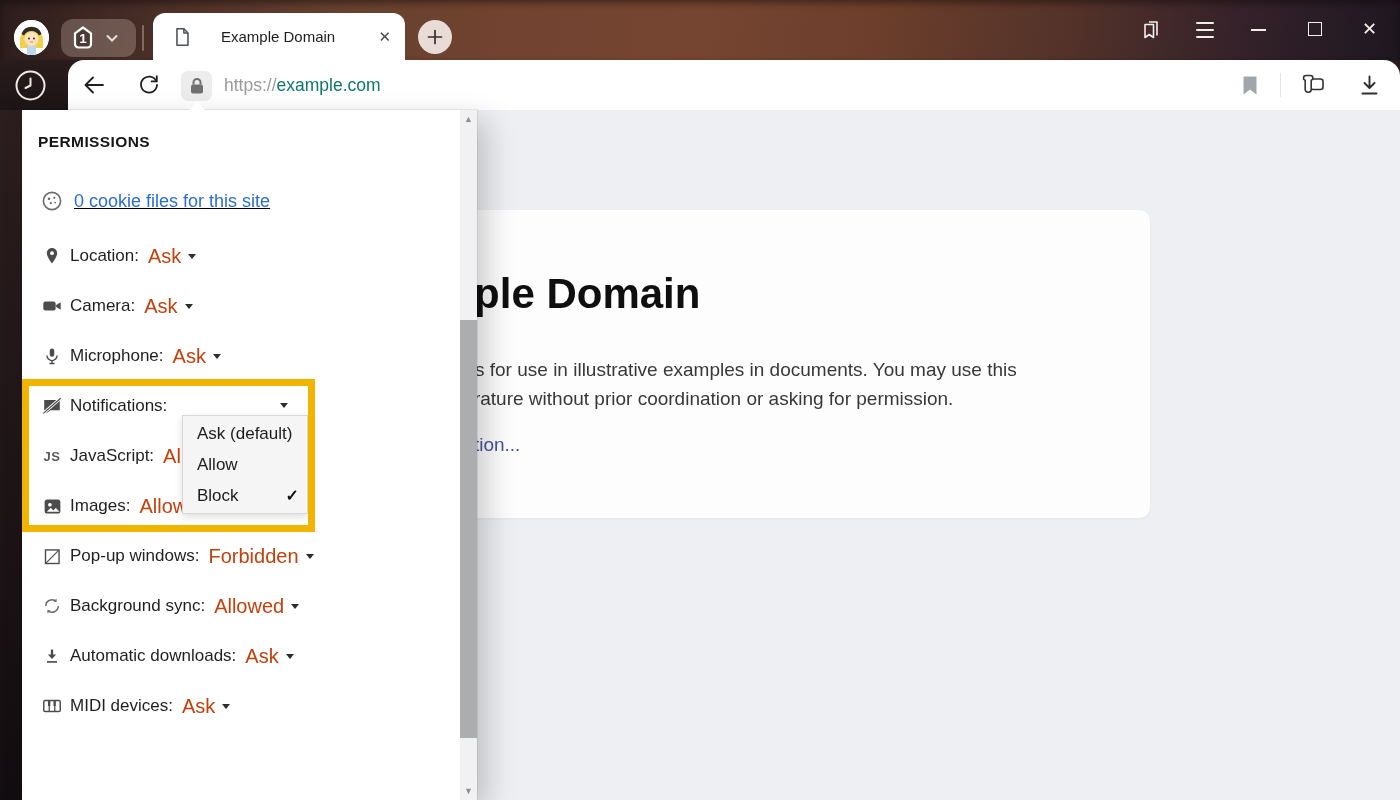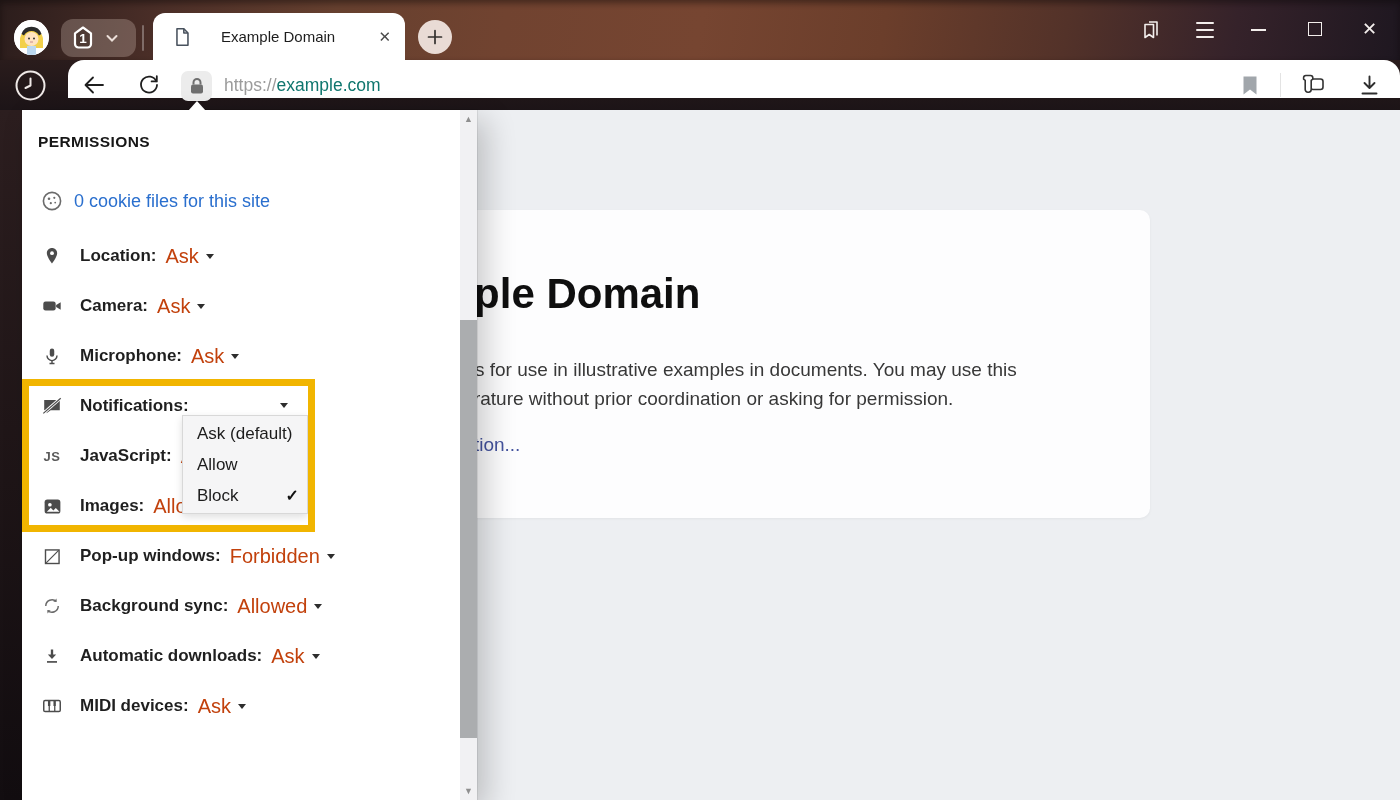--- a/index.html
+++ b/index.html
@@ -28,21 +28,21 @@
   .menu-icon { position:absolute; left:1196px; top:22px; width:18px; }
   .menu-icon i { display:block; height:2px; background:#f3eeec; margin-bottom:5px; border-radius:1px; }
   .min-icon { position:absolute; left:1251px; top:29px; width:15px; height:2px; background:#f3eeec; }
   .max-icon { position:absolute; left:1308px; top:22px; width:14px; height:14px; border:1.6px solid #f3eeec; }
   .close-icon { position:absolute; left:1362px; top:20px; color:#f3eeec; font-size:18px; line-height:18px; font-weight:300; }
 
   
   .toolbar-row { position:absolute; left:0; top:60px; width:1400px; height:50px;
     background:linear-gradient(180deg,#2a1c1c,#1c1417); }
   .clock-wrap { position:absolute; left:14px; top:9px; }
-  .toolbar { position:absolute; left:68px; top:0; width:1332px; height:38px; background:#fff; border-radius:16px 16px 0 0; }
+  .toolbar { position:absolute; left:68px; top:0; width:1332px; height:50px; background:#fff; border-radius:16px 16px 0 0; }
   .nav-back { position:absolute; left:13px; top:12px; }
   .nav-refresh { position:absolute; left:68px; top:12px; }
   .lock-badge { position:absolute; left:113px; top:11px; width:31px; height:30px; border-radius:7px; background:#ececec;
     display:flex; align-items:center; justify-content:center; }
   .badge-pointer { position:absolute; left:120px; top:41px; width:0; height:0;
     border-left:9px solid transparent; border-right:9px solid transparent; border-bottom:10px solid #fff; z-index:45; }
   .url { position:absolute; left:156px; top:0; height:50px; display:flex; align-items:center; font-size:17.5px; }
   .url-scheme { color:#9b9b9b; }
   .url-host { color:#0f766e; }
   .tb-bookmark { position:absolute; left:1173px; top:15px; }
@@ -59,21 +59,21 @@
   .card .body-text { position:absolute; left:48px; top:146px; font-size:19px; line-height:28.5px; color:#383838; white-space:nowrap; }
   .card .more-link { position:absolute; left:48px; top:224px; font-size:19px; color:#44539e; white-space:nowrap; }
 
   
   .panel { position:absolute; left:22px; top:110px; width:455px; height:690px; background:#fff; z-index:40;
     box-shadow:0 0 0 1px rgba(0,0,0,.07), 10px 10px 28px rgba(0,0,0,.20); }
   .panel-title { position:absolute; left:16px; top:23px; font-size:15.5px; font-weight:700; letter-spacing:.4px; color:#161616; }
   .perm-row { position:absolute; left:18px; height:26px; display:flex; align-items:center; }
   .perm-icon { width:24px; height:24px; display:flex; align-items:center; justify-content:center; flex:none; }
   .js-glyph { font-size:13px; font-weight:700; color:#5a5a5a; letter-spacing:.5px; }
-  .perm-label { margin-left:16px; font-size:17px; color:#1f1f1f; white-space:nowrap;font-weight:bold; }
+  .perm-label { margin-left:6px; font-size:17px; color:#1f1f1f; white-space:nowrap; }
   .perm-value { margin-left:9px; font-size:20px; color:#c2410c; white-space:nowrap; }
   .caret { width:0; height:0; border-left:4.5px solid transparent; border-right:4.5px solid transparent;
     border-top:5.5px solid #2d2d2d; margin-left:7px; flex:none; }
   .cookie-link { margin-left:10px; font-size:18px; color:#2a6fce; white-space:nowrap; }
   .notif-caret { position:absolute; left:240px; top:10px; margin:0; }
 
   .dropdown { position:absolute; left:160px; top:305px; width:126px; background:#f5f5f6; border:1px solid #d8d8d8;
     box-shadow:0 3px 8px rgba(0,0,0,.13); z-index:50; padding:2px 0; }
   .dd-item { height:31px; display:flex; align-items:center; padding:0 8px 0 14px; font-size:17px; color:#1c1c1c; white-space:nowrap; }
   .dd-check { margin-left:auto; font-size:16px; font-weight:700; color:#111; }
@@ -198,21 +198,21 @@
         <div>This domain is for use in illustrative examples in documents. You may use this</div>
         <div>domain in literature without prior coordination or asking for permission.</div>
       </div>
       <a class="more-link">More information...</a>
     </div>
   </div>
 
   <div class="panel">
     <div class="panel-title">PERMISSIONS</div>
 
-    <div class="perm-row" style="top:78px;">
+    <div class="perm-row" style="top:78px;text-decoration:underline;">
       <span class="perm-icon">
         <svg width="24" height="24" viewBox="0 0 24 24">
           <circle cx="12" cy="12" r="8.6" fill="none" stroke="#6b6b6b" stroke-width="1.6"></circle>
           <circle cx="9" cy="9.8" r="1.3" fill="#6b6b6b"></circle>
           <circle cx="14.3" cy="8.8" r="1.1" fill="#6b6b6b"></circle>
           <circle cx="10.8" cy="14.2" r="1.1" fill="#6b6b6b"></circle>
           <circle cx="15.2" cy="13.6" r="0.9" fill="#6b6b6b"></circle>
         </svg>
       </span>
       <a class="cookie-link">0 cookie files for this site</a>

